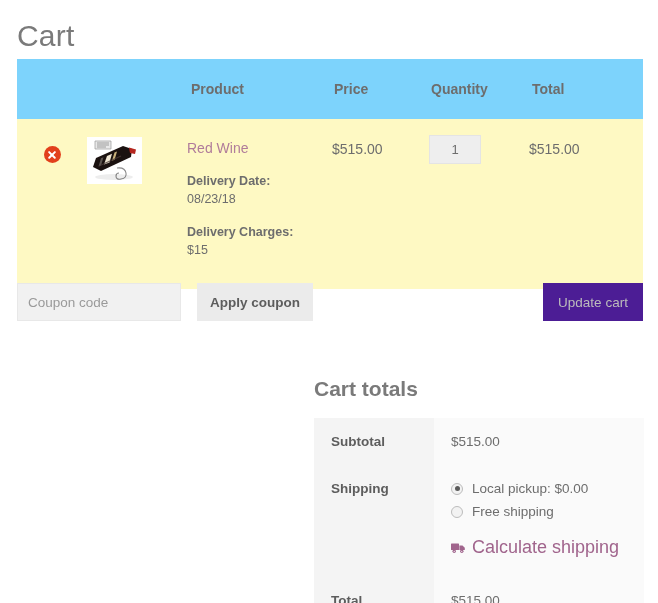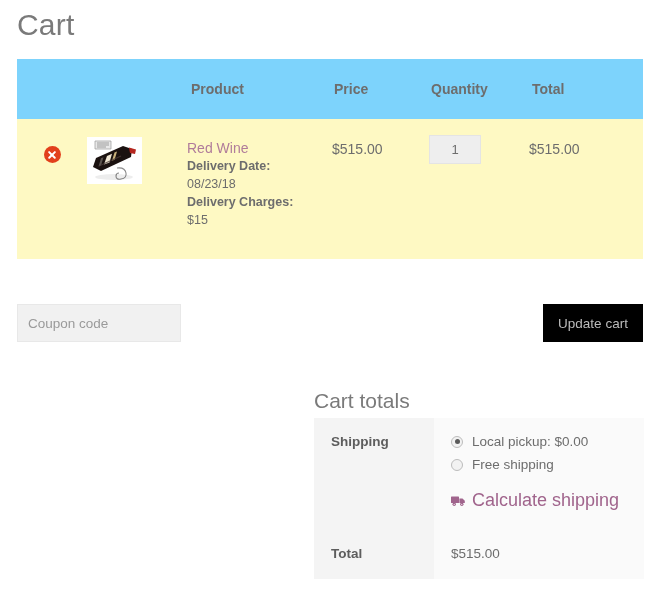--- a/index.html
+++ b/index.html
@@ -13,21 +13,21 @@
     color: #6d6d6d;
     overflow: hidden;
   }
 
   .page { position: relative; width: 658px; height: 603px; }
 
   
   .page-title {
     position: absolute;
     left: 17px;
-    top: 4px;
+    top: 15px;
     font-size: 30px;
     font-weight: 300;
     color: #7a7a7a;
     letter-spacing: 0.2px;
     line-height: 42px;
   }
 
   
   .cart-table {
     position: absolute;
@@ -103,21 +103,21 @@
 
   .prod-cell { padding-top: 20px !important; }
   .prod-link {
     color: #b07c9a;
     text-decoration: none;
     font-size: 14px;
     display: block;
     line-height: 18px;
     cursor: pointer;
   }
-  .meta-block { line-height: 18px; }
+  .meta-block { margin-top: 15px; line-height: 18px; }
   .meta-label { font-weight: 700; color: #6d6d6d; font-size: 12.5px; display: block; }
   .meta-value { color: #6d6d6d; font-size: 12.5px; display: block; }
 
   .price-cell { padding-top: 22px !important; color: #6d6d6d; }
   .total-cell { padding-top: 22px !important; color: #6d6d6d; }
 
   .qty-cell { padding-top: 16px !important; }
   .qty-input {
     width: 52px;
     height: 29px;
@@ -127,21 +127,21 @@
     font-size: 13px;
     font-family: "Liberation Sans", sans-serif;
     text-align: center;
     padding: 0;
   }
 
   
   .coupon-row {
     position: absolute;
     left: 17px;
-    top: 304px;
+    top: 283px;
     width: 626px;
     height: 38px;
   }
   .coupon-input {
     position: absolute;
     left: 0;
     top: 0;
     width: 164px;
     height: 38px;
     background: #f1f1f1;
@@ -166,35 +166,35 @@
     font-weight: 700;
     font-family: "Liberation Sans", sans-serif;
     cursor: pointer;
   }
   .update-cart-btn {
     position: absolute;
     right: 0;
     top: 0;
     width: 100px;
     height: 38px;
-    background: #000000;
+    background: #4c1d95;
     border: none;
     color: #bcbcbc;
     font-size: 13.5px;
     font-family: "Liberation Sans", sans-serif;
     cursor: default;
   }
 
   
   .totals-title {
     position: absolute;
     left: 314px;
-    top: 386px;
+    top: 374px;
     font-size: 21px;
-    font-weight: 400;
+    font-weight: 700;
     color: #7a7a7a;
     line-height: 30px;
   }
   .totals-table {
     position: absolute;
     left: 314px;
     top: 418px;
     width: 330px;
     border-collapse: collapse;
     table-layout: fixed;
@@ -325,27 +325,32 @@
         <td class="qty-cell">
           <input class="qty-input" type="text" value="1" style="">
         </td>
         <td class="total-cell">$515.00</td>
       </tr>
     </tbody>
   </table>
 
   <div class="coupon-row">
     <input class="coupon-input" type="text" placeholder="Coupon code" style="">
+    <button class="apply-coupon-btn">Apply coupon</button>
     <button class="update-cart-btn">Update cart</button>
   </div>
 
   <div class="totals-title">Cart totals</div>
 
   <table class="totals-table">
     <tbody>
+      <tr class="row-subtotal">
+        <th>Subtotal</th>
+        <td>$515.00</td>
+      </tr>
       <tr class="row-shipping">
         <th>Shipping</th>
         <td>
           <label class="ship-option">
             <span class="radio checked"></span>
             <span class="ship-label">Local pickup: $0.00</span>
           </label>
           <label class="ship-option">
             <span class="radio"></span>
             <span class="ship-label">Free shipping</span>

